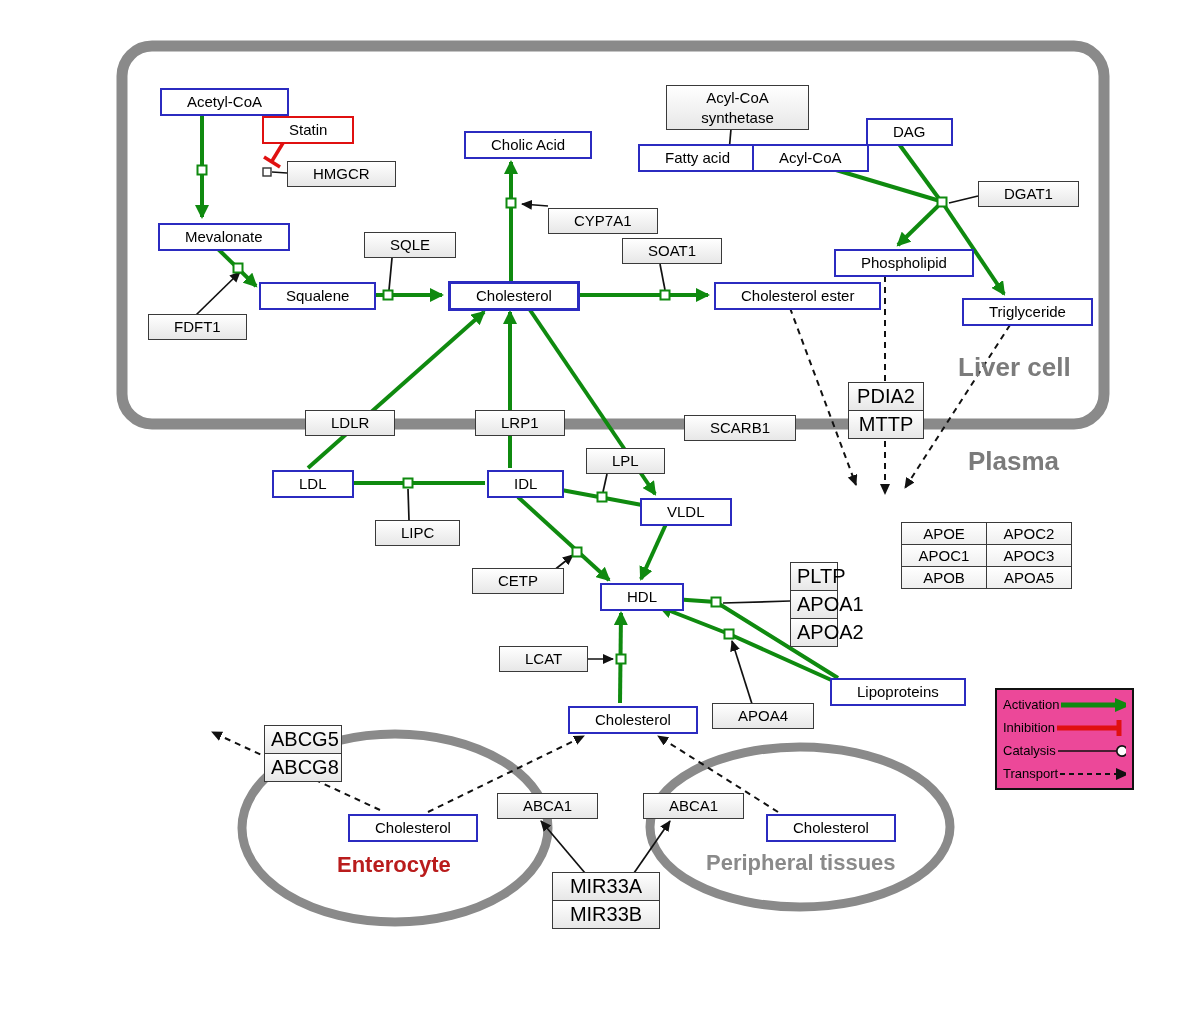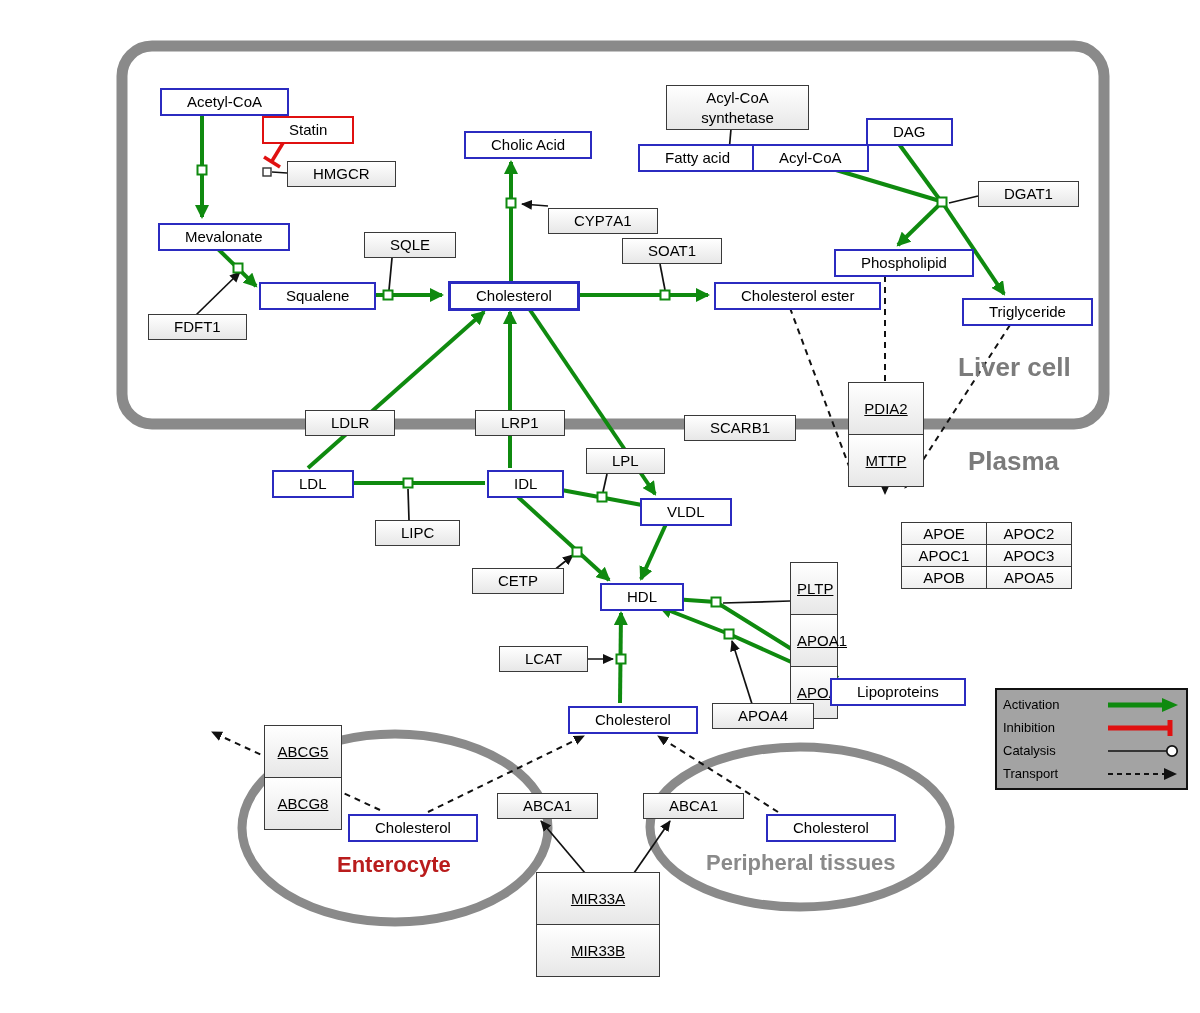--- a/index.html
+++ b/index.html
@@ -7,27 +7,27 @@
   #canvas{position:relative;width:1200px;height:1013px;background:#fff;overflow:hidden;}
   #edges{position:absolute;left:0;top:0;z-index:1;}
   .node{position:absolute;z-index:2;background:#fff;padding:2px 25px;font-size:15px;color:#000;
         white-space:nowrap;text-align:center;line-height:1.3;box-sizing:border-box;}
   .metab{border:2px solid #2b2bc0;}
   .metab.thick{border-width:3px;}
   .statin{border:2px solid #e01010;background:#fff;}
   .gene{border:1px solid #3a3a3a;background:linear-gradient(#ffffff,#e7e7e7);}
   .group{position:absolute;z-index:2;display:flex;flex-direction:column;}
   .group .cell{background:linear-gradient(#ffffff,#e7e7e7);border:1px solid #3a3a3a;margin-top:-1px;
-        padding:17px 6px;font-size:15px;text-align:center;color:#000;text-decoration:underline;}
+        padding:2px 6px;font-size:20px;text-align:center;color:#000;}
   .apo-table{position:absolute;z-index:2;display:grid;grid-template-columns:85px 85px;}
   .apo-table .cell{background:linear-gradient(#ffffff,#efefef);border:1px solid #3a3a3a;
         margin-top:-1px;margin-left:-1px;padding:2px 16px;font-size:15px;text-align:center;color:#000;}
   .region-label{position:absolute;z-index:2;font-weight:bold;color:#7b7b7b;background:transparent;}
-  .legend{position:absolute;z-index:2;left:995px;top:688px;width:193px;height:102px;
-        border:2px solid #111;background:#a3a3a3;box-sizing:border-box;padding:3px 6px;}
+  .legend{position:absolute;z-index:2;left:995px;top:688px;width:139px;height:102px;
+        border:2px solid #111;background:#ec4899;box-sizing:border-box;padding:3px 6px;}
   .legend-row{display:flex;justify-content:space-between;align-items:center;height:23px;}
   .legend-row .lbl{font-size:13px;color:#000;}
 </style>
 </head>
 <body>
 
 <div id="canvas">
 
   <svg id="edges" width="1200" height="1013" viewBox="0 0 1200 1013">
     <defs>
@@ -176,21 +176,21 @@
 
   <div class="group" style="left:264px;top:726px;width:78px">
     <div class="cell">ABCG5</div>
     <div class="cell">ABCG8</div>
   </div>
   <div class="node metab" style="left:348px;top:814px">Cholesterol</div>
   <div class="node gene" style="left:497px;top:793px;min-width:64px">ABCA1</div>
   <div class="node gene" style="left:643px;top:793px;min-width:64px">ABCA1</div>
   <div class="node metab" style="left:766px;top:814px">Cholesterol</div>
 
-  <div class="group" style="left:536px;top:873px;width:124px">
+  <div class="group" style="left:552px;top:873px;width:108px">
     <div class="cell">MIR33A</div>
     <div class="cell">MIR33B</div>
   </div>
 
   <div class="region-label" style="left:958px;top:352px;font-size:26px">Liver cell</div>
   <div class="region-label" style="left:968px;top:446px;font-size:26px">Plasma</div>
   <div class="region-label" style="left:337px;top:852px;font-size:22px;color:#b91c1c">Enterocyte</div>
   <div class="region-label" style="left:706px;top:850px;font-size:22px;color:#8a8a8a">Peripheral tissues</div>
 
   <div class="legend">

